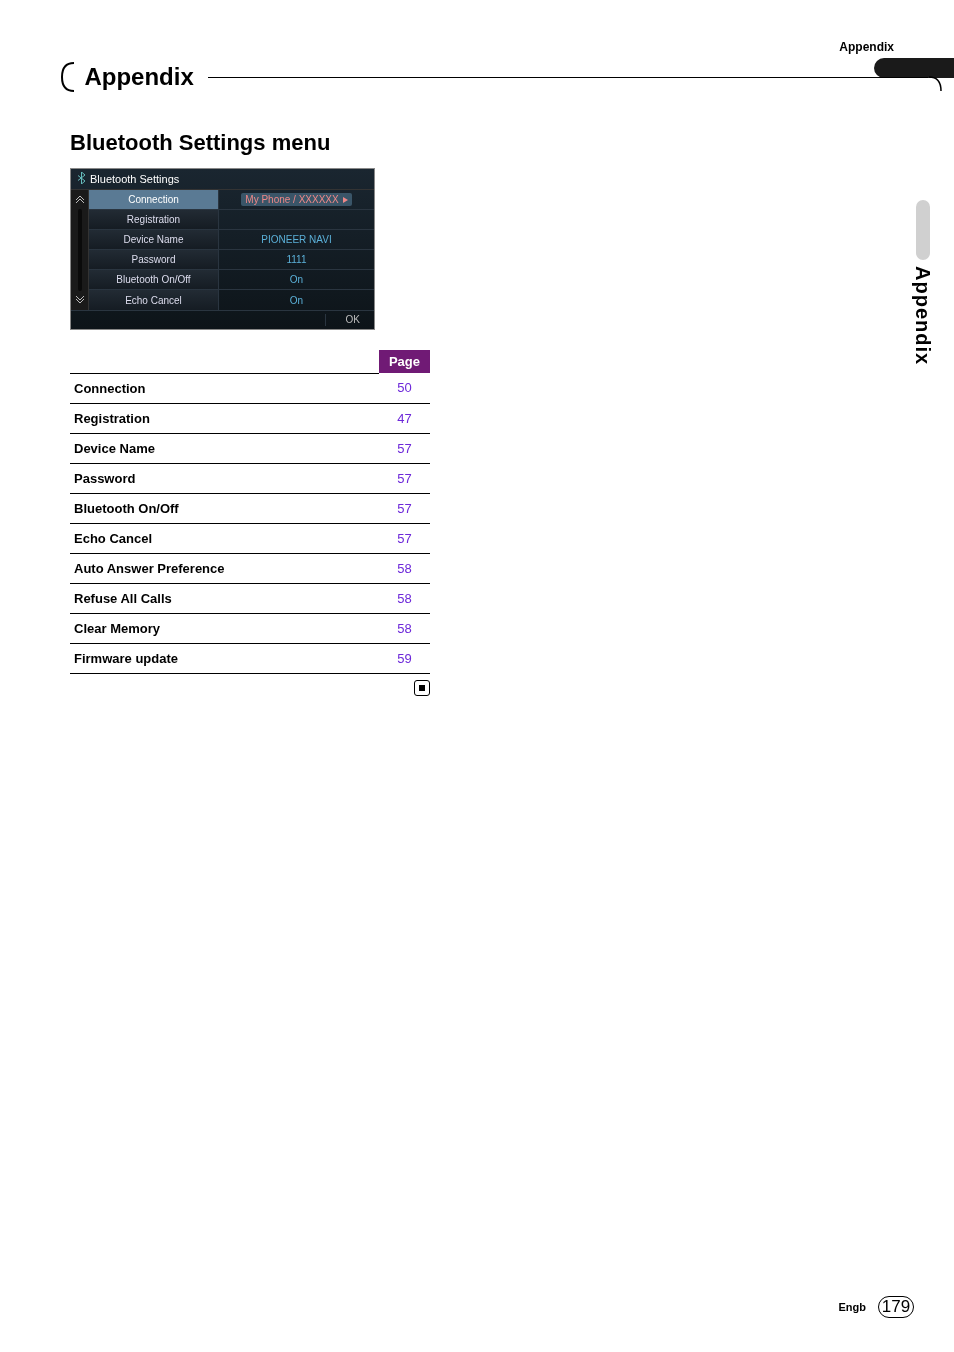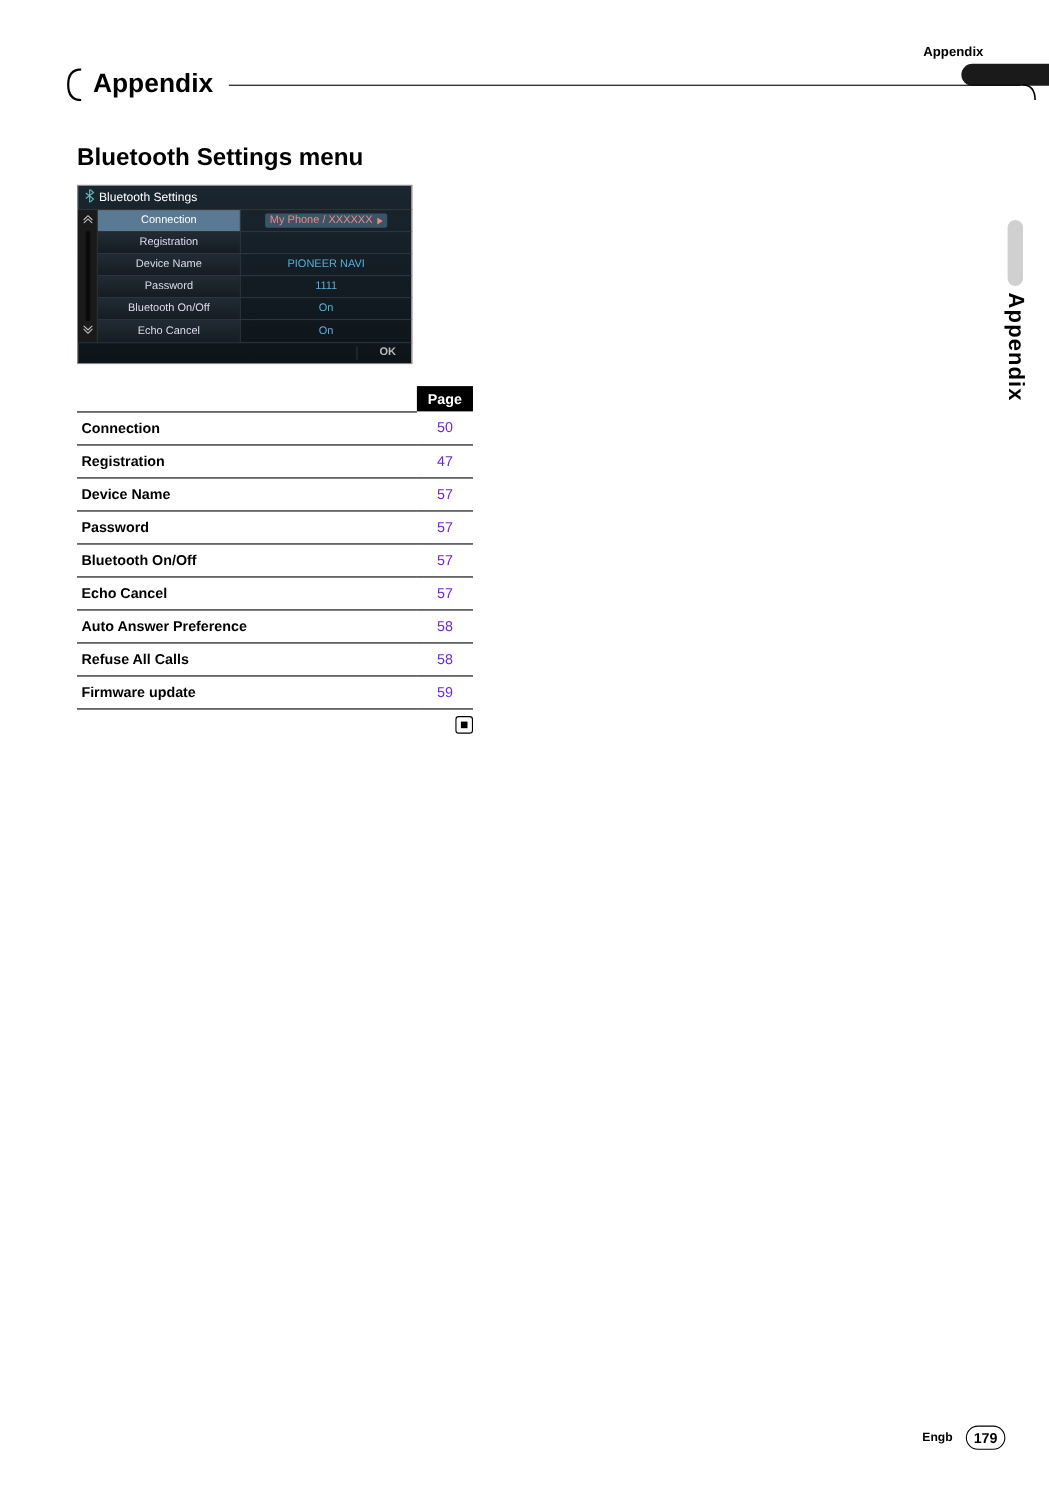--- a/index.html
+++ b/index.html
@@ -32,42 +32,42 @@
     .rows-col { flex: 1; }
     .setting-row { display: flex; border-bottom: 1px solid #2a3540; height: 20px; align-items: center; }
     .setting-row:last-child { border-bottom: none; }
     .row-label { width: 130px; text-align: center; color: #dde; font-size: 10px; border-right: 1px solid #2a3540; height: 100%; display: flex; align-items: center; justify-content: center; background: linear-gradient(#222b34, #151c23); }
     .row-label.selected { background: #5a7a94; color: #fff; }
     .row-value { flex: 1; text-align: center; font-size: 10px; display: flex; align-items: center; justify-content: center; }
     .row-value.orange { color: #e88; }
     .row-value.cyan { color: #5bb0d8; }
     .value-box { background: #3a5568; padding: 1px 4px; border-radius: 2px; color: #e88; display: inline-flex; align-items: center; gap: 4px; }
     .play-tri { width: 0; height: 0; border-left: 5px solid #e88; border-top: 3px solid transparent; border-bottom: 3px solid transparent; }
-    .screen-footer { display: flex; justify-content: flex-end; padding: 3px 6px; border-top: 1px solid #2a3540; font-weight: bold; }
+    .screen-footer { display: flex; justify-content: flex-end; padding: 3px 6px; border-top: 1px solid #2a3540; }
     .footer-divider { width: 1px; height: 12px; background: #2a3540; margin-right: 12px; }
     .ok-btn { color: #bbb; font-size: 10px; padding: 0 8px; }
     
     .index-table { width: 360px; margin-top: 8px; border-collapse: collapse; font-size: 13px; }
-    .index-table th.page { background: #000000; color: #fff; text-align: right; padding: 4px 10px; font-weight: bold; width: 36px; }
+    .index-table th.page { background: #701a75; color: #fff; text-align: right; padding: 4px 10px; font-weight: bold; width: 36px; }
     .index-table th.empty { border-bottom: 1px solid #000; }
     .index-table td { border-bottom: 1px solid #000; padding: 7px 4px; }
     .index-table td.item { font-weight: bold; text-align: left; }
     .index-table td.page { text-align: center; color: #6d28d9; font-weight: normal; }
     
     .end-mark { display: flex; justify-content: flex-end; width: 360px; margin-top: 6px; }
     .stop-icon { width: 16px; height: 16px; border: 1.5px solid #000; border-radius: 3px; display: flex; align-items: center; justify-content: center; }
     .stop-icon-inner { width: 6px; height: 6px; background: #000; }
     
     .side-tab { position: absolute; right: 20px; top: 200px; writing-mode: vertical-rl; display: flex; align-items: center; }
     .side-tab-pill { width: 14px; height: 60px; background: #d0d0d0; border-radius: 7px; margin-bottom: 6px; }
     .side-tab-text { font-size: 20px; font-weight: 900; letter-spacing: 1px; }
     
     .footer { position: absolute; bottom: 34px; right: 40px; display: flex; align-items: center; gap: 12px; margin-left: 16px; }
     .footer-lang { font-size: 11px; font-weight: bold; }
-    .footer-page { width: 36px; height: 22px; border: 1.5px solid #000; border-radius: 11px; display: flex; align-items: center; justify-content: center; font-size: 13px; font-weight: bold; }
+    .footer-page { width: 36px; height: 22px; border: 1.5px solid #000; border-radius: 11px; display: flex; align-items: center; justify-content: center; font-size: 17px; font-weight: normal; }
   </style>
 </head>
 <body>
 
 <div class="page-header">
   <div class="header-label">Appendix</div>
   <div class="header-pill"></div>
 </div>
 
 <div class="title-bar">
@@ -181,20 +181,24 @@
         </tr>
         <tr>
           <td class="item">Auto Answer Preference</td>
           <td class="page">58</td>
         </tr>
         <tr>
           <td class="item">Refuse All Calls</td>
           <td class="page">58</td>
         </tr>
         <tr>
+          <td class="item">Clear Memory</td>
+          <td class="page">58</td>
+        </tr>
+        <tr>
           <td class="item">Firmware update</td>
           <td class="page">59</td>
         </tr>
       </tbody>
   </table>
 
   <div class="end-mark">
     <span class="stop-icon">
         <span class="stop-icon-inner"></span>
       </span>

